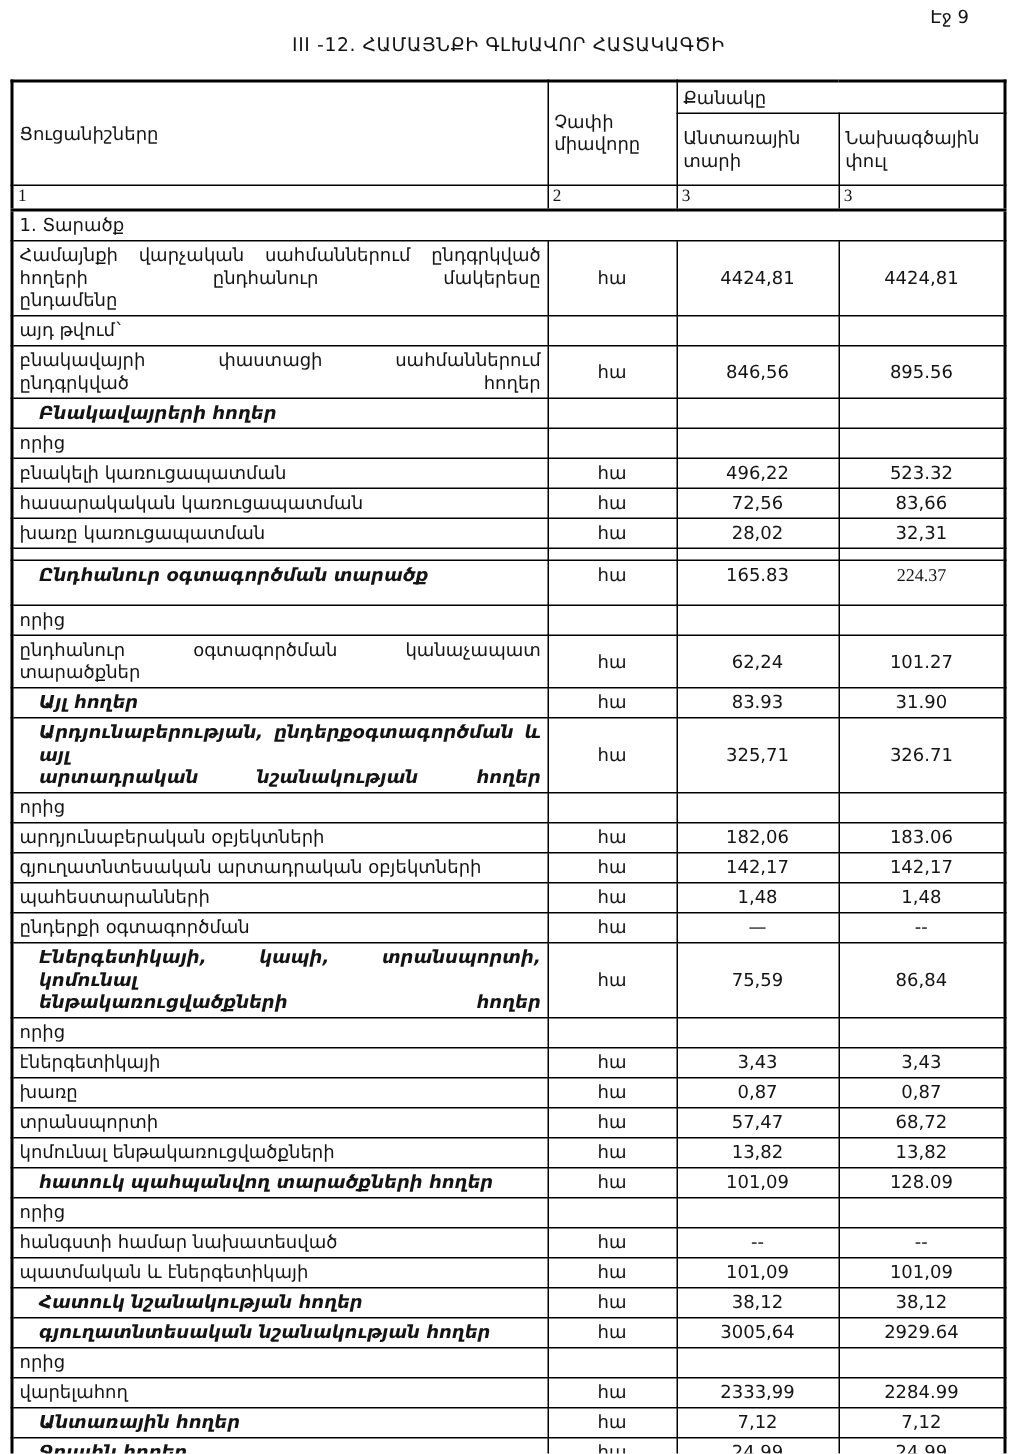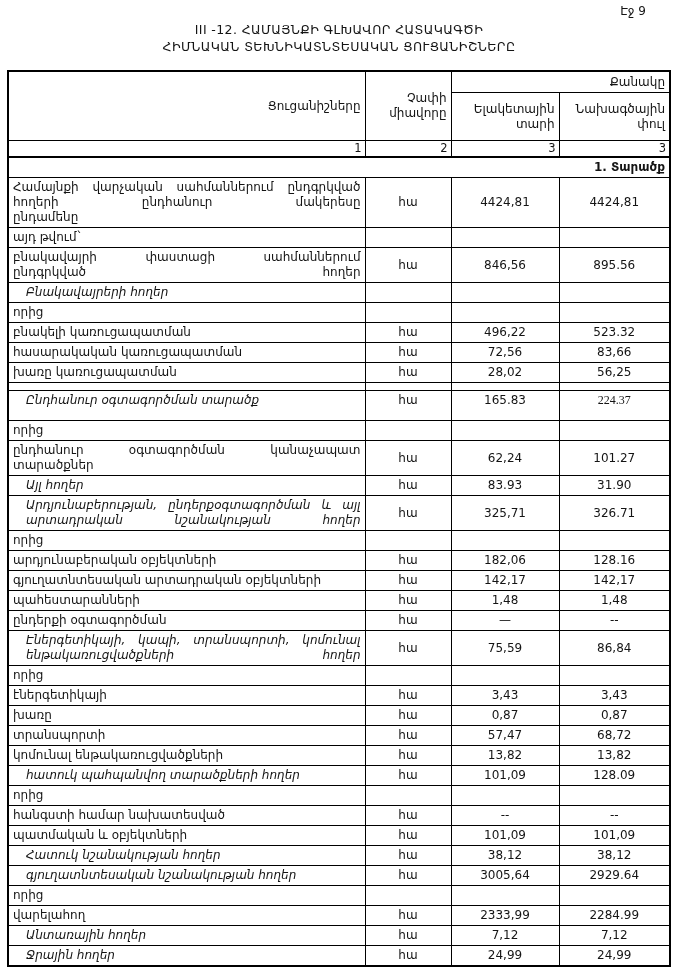--- a/index.html
+++ b/index.html
@@ -32,63 +32,62 @@
     border: 2px solid #000;
   }
   table.main td {
     border: 1px solid #000;
     font-size: 12px;
     line-height: 15px;
     padding: 2px 4px;
     vertical-align: middle;
     overflow: hidden;
   }
-  thead td { text-align: right; white-space: pre-line; }
+  thead td { text-align: left; white-space: pre-line; font-family: Liberation Serif, serif; }
   .th-qty { height: 22px; }
   .th-sub { height: 48px; }
   .th-unit { vertical-align: bottom; padding-bottom: 8px; }
   tr.numrow td { height: 14px; padding: 0 3px; font-size: 11.5px; border-bottom: 2px solid #000; }
   tbody tr { height: 19px; }
   .indicator-cell { text-align: left; margin-left: 14px; }
-  .indicator-cell.italic { font-style: italic; font-weight: normal; padding-left: 17px; }
+  .indicator-cell.italic { font-style: italic; font-weight: bold; padding-left: 17px; }
   .indicator-cell.justify {
     white-space: pre-line;
     text-align: justify;
     text-align-last: justify;
   }
   .unit-cell, .value-cell { text-align: center; }
-  .section-cell { text-align: right; font-weight: bold; }
+  .section-cell { text-align: left; font-weight: normal; }
   .spacer-cell { height: 8px; padding: 0; }
 </style>
 </head>
 <body>
 
 <div class="page-number">Էջ 9</div>
 
 <div class="doc-title">
   <div>III -12. ՀԱՄԱՅՆՔԻ ԳԼԽԱՎՈՐ ՀԱՏԱԿԱԳԾԻ</div>
-  <div>ՀԻՄՆԱԿԱՆ ՏԵԽՆԻԿԱՏՆՏԵՍԱԿԱՆ ՑՈՒՑԱՆԻՇՆԵՐԸ</div>
 </div>
 
 <table class="main">
   <colgroup>
     <col style="width:357px">
     <col style="width:86px">
     <col style="width:108px">
     <col style="width:111px">
   </colgroup>
   <thead>
     <tr>
       <td rowspan="2">Ցուցանիշները</td>
       <td rowspan="2" class="th-unit">Չափի
 միավորը</td>
       <td colspan="2" class="th-qty">Քանակը</td>
     </tr>
     <tr>
-      <td class="th-sub">Ելակետային
+      <td class="th-sub">Անտառային
 տարի</td>
       <td class="th-sub">Նախագծային
 փուլ</td>
     </tr>
     <tr class="numrow">
       <td>1</td>
       <td>2</td>
       <td>3</td>
       <td>3</td>
     </tr>
@@ -139,21 +138,21 @@
       <tr>
         <td class="indicator-cell">հասարակական կառուցապատման</td>
         <td class="unit-cell">հա</td>
         <td class="value-cell">72,56</td>
         <td class="value-cell">83,66</td>
       </tr>
       <tr>
         <td class="indicator-cell">խառը կառուցապատման</td>
         <td class="unit-cell">հա</td>
         <td class="value-cell">28,02</td>
-        <td class="value-cell">56,25</td>
+        <td class="value-cell">32,31</td>
       </tr>
       <tr style="height: 8px;">
         <td class="spacer-cell"></td>
         <td class="spacer-cell"></td>
         <td class="spacer-cell"></td>
         <td class="spacer-cell"></td>
       </tr>
       <tr style="height: 30px;">
         <td class="indicator-cell italic" style="vertical-align: top;">Ընդհանուր օգտագործման տարածք</td>
         <td class="unit-cell" style="vertical-align: top;">հա</td>
@@ -189,21 +188,21 @@
       <tr>
         <td class="indicator-cell">որից</td>
         <td class="unit-cell"></td>
         <td class="value-cell"></td>
         <td class="value-cell"></td>
       </tr>
       <tr>
         <td class="indicator-cell">արդյունաբերական օբյեկտների</td>
         <td class="unit-cell">հա</td>
         <td class="value-cell">182,06</td>
-        <td class="value-cell">128.16</td>
+        <td class="value-cell">183.06</td>
       </tr>
       <tr>
         <td class="indicator-cell">գյուղատնտեսական արտադրական օբյեկտների</td>
         <td class="unit-cell">հա</td>
         <td class="value-cell">142,17</td>
         <td class="value-cell">142,17</td>
       </tr>
       <tr>
         <td class="indicator-cell">պահեստարանների</td>
         <td class="unit-cell">հա</td>
@@ -265,21 +264,21 @@
         <td class="value-cell"></td>
         <td class="value-cell"></td>
       </tr>
       <tr>
         <td class="indicator-cell">հանգստի համար նախատեսված</td>
         <td class="unit-cell">հա</td>
         <td class="value-cell">--</td>
         <td class="value-cell">--</td>
       </tr>
       <tr>
-        <td class="indicator-cell">պատմական և օբյեկտների</td>
+        <td class="indicator-cell">պատմական և էներգետիկայի</td>
         <td class="unit-cell">հա</td>
         <td class="value-cell">101,09</td>
         <td class="value-cell">101,09</td>
       </tr>
       <tr>
         <td class="indicator-cell italic">Հատուկ նշանակության հողեր</td>
         <td class="unit-cell">հա</td>
         <td class="value-cell">38,12</td>
         <td class="value-cell">38,12</td>
       </tr>

